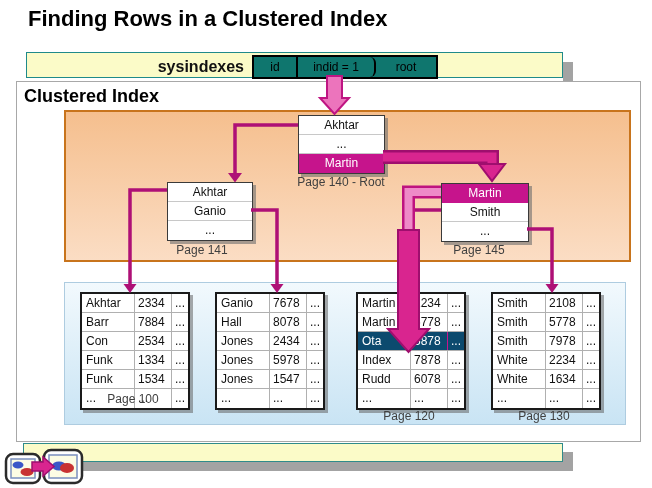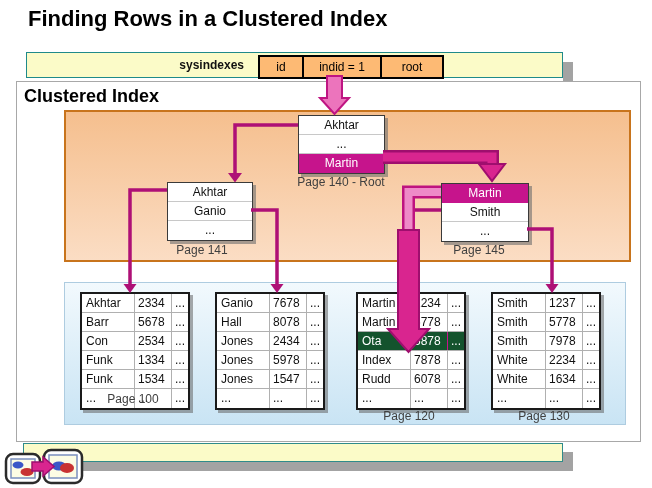--- a/index.html
+++ b/index.html
@@ -5,25 +5,25 @@
   html,body{margin:0;padding:0;background:#fff;}
   body{font-family:"Liberation Sans","DejaVu Sans",sans-serif;}
   #slide{position:relative;width:652px;height:488px;background:#fff;overflow:hidden;}
 
   .title{position:absolute;left:28px;top:6px;font-size:22px;font-weight:800;color:#000;letter-spacing:0px;white-space:nowrap;}
 
   .banner{position:absolute;left:26px;top:52px;width:537px;height:26px;background:#FBFBC8;border:1px solid #1F8A8A;box-sizing:border-box;}
   .banner-shadow{position:absolute;left:563px;top:62px;width:10px;height:19px;background:#A3A3A3;}
   .bottom-strip{position:absolute;left:23px;top:443px;width:540px;height:19px;background:#FBFBC8;border:1px solid #2E8B8B;box-sizing:border-box;box-shadow:10px 9px 0 0 #A3A3A3;}
 
-  .sys-label{position:absolute;left:120px;top:58px;width:124px;font-size:12px;font-weight:bold;text-align:right;color:#111;}
-  .sys-table{position:absolute;left:258px;top:55px;height:20px;display:flex;background:#fdba74;border:2px solid #000;box-sizing:content-box;z-index:5;}
+  .sys-label{position:absolute;left:120px;top:58px;width:124px;font-size:16px;font-weight:bold;text-align:right;color:#111;}
+  .sys-table{position:absolute;left:252px;top:55px;height:20px;display:flex;background:#0f766e;border:2px solid #000;box-sizing:content-box;z-index:5;}
   .sys-cell{font-size:12px;line-height:20px;text-align:center;border-right:2px solid #000;color:#000;}
   .sys-cell:last-child{border-right:none;}
-  .sc1{width:42px;} .sc2{width:76px;} .sc3{width:60px;}
+  .sc1{width:42px;} .sc2{width:76px;border-radius:6px;} .sc3{width:60px;}
 
   .panel{position:absolute;left:16px;top:81px;width:625px;height:361px;background:#fff;border:1px solid #A8A8A8;box-sizing:border-box;}
   .ci-label{position:absolute;left:24px;top:86px;font-size:18px;font-weight:bold;color:#000;}
 
   .orange-box{position:absolute;left:64px;top:110px;width:567px;height:152px;background:linear-gradient(180deg,#F5BF8E 0%,#FBDDC4 100%);border:2px solid #C8741C;box-sizing:border-box;}
   .blue-box{position:absolute;left:64px;top:282px;width:562px;height:143px;background:linear-gradient(180deg,#F2F9FD 0%,#C9E4F4 100%);border:1px solid #AECCE0;box-sizing:border-box;}
 
   .idx-box{position:absolute;background:#fff;border:1px solid #3a3a3a;box-shadow:3px 3px 0 rgba(110,110,110,.6);z-index:10;}
   .idx-row{height:19px;line-height:18px;font-size:12px;text-align:center;color:#111;border-bottom:1px solid #c8c8c8;box-sizing:border-box;}
   .idx-row:last-child{border-bottom:none;}
@@ -31,21 +31,21 @@
 
   .pglabel{position:absolute;font-size:12px;color:#404040;text-align:center;z-index:10;}
 
   .leaf{position:absolute;top:292px;width:106px;background:#fff;border:2px solid #1a1a1a;box-sizing:content-box;box-shadow:3px 3px 0 rgba(100,100,100,.55);z-index:10;}
   .leaf-row{display:flex;height:19px;border-bottom:1px solid #b0b0b0;box-sizing:border-box;}
   .leaf-row:last-child{border-bottom:none;}
   .lc{font-size:12px;line-height:18px;color:#111;box-sizing:border-box;overflow:hidden;white-space:nowrap;}
   .c1{width:53px;border-right:1px solid #b0b0b0;padding-left:4px;}
   .c2{width:37px;border-right:1px solid #b0b0b0;padding-left:3px;}
   .c3{width:16px;padding-left:3px;}
-  .leaf-row.hl{background:#14532d;}
+  .leaf-row.hl{background:#0c4a6e;}
   .leaf-row.hl .lc{color:#fff;border-color:#C6148C;}
 
   .overlay{position:absolute;left:0;top:0;z-index:30;pointer-events:none;}
   .footer-icons{position:absolute;left:2px;top:444px;width:92px;height:44px;z-index:40;}
 </style>
 </head>
 <body>
 
 <div id="slide">
 
@@ -90,21 +90,21 @@
   <div class="pglabel" style="left:436px;top:243px;width:86px;">Page 145</div>
 
   <div class="leaf" style="left:80px;">
     <div class="leaf-row">
         <div class="lc c1">Akhtar</div>
         <div class="lc c2">2334</div>
         <div class="lc c3">...</div>
       </div>
     <div class="leaf-row">
         <div class="lc c1">Barr</div>
-        <div class="lc c2">5678</div>
+        <div class="lc c2">7884</div>
         <div class="lc c3">...</div>
       </div>
     <div class="leaf-row">
         <div class="lc c1">Con</div>
         <div class="lc c2">2534</div>
         <div class="lc c3">...</div>
       </div>
     <div class="leaf-row">
         <div class="lc c1">Funk</div>
         <div class="lc c2">1334</div>
@@ -186,21 +186,21 @@
         <div class="lc c1">...</div>
         <div class="lc c2">...</div>
         <div class="lc c3">...</div>
       </div>
   </div>
   <div class="pglabel" style="left:356px;top:409px;width:106px;">Page 120</div>
 
   <div class="leaf" style="left:491px;">
     <div class="leaf-row">
         <div class="lc c1">Smith</div>
-        <div class="lc c2">1237</div>
+        <div class="lc c2">2108</div>
         <div class="lc c3">...</div>
       </div>
     <div class="leaf-row">
         <div class="lc c1">Smith</div>
         <div class="lc c2">5778</div>
         <div class="lc c3">...</div>
       </div>
     <div class="leaf-row">
         <div class="lc c1">Smith</div>
         <div class="lc c2">7978</div>

